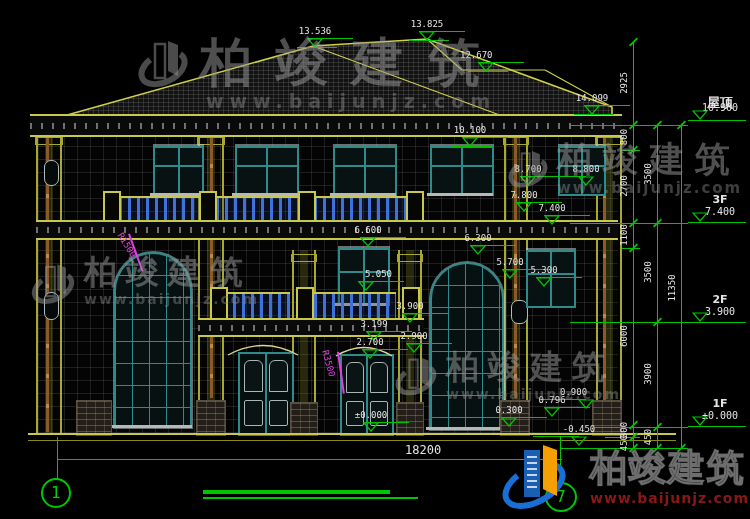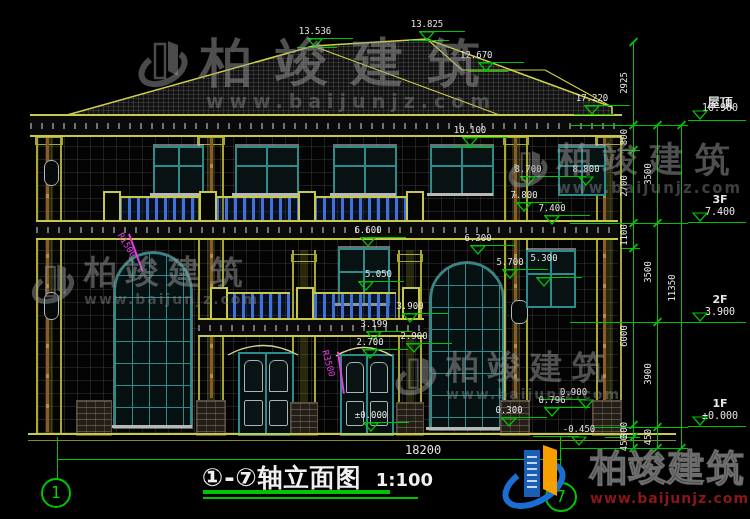--- a/index.html
+++ b/index.html
@@ -235,21 +235,21 @@
       <div class="gline" style="left:419px;top:31px;width:46px;height:1px"></div>
     </div>
       <div>
       <span class="cadtxt" style="left:460px;top:51px;width:52px;">12.670</span>
       <svg style="position:absolute;left:478px;top:62px" width="16" height="11">
           <polygon points="1,1 15,1 8,9" fill="none" stroke="#00c400" stroke-width="1.2"></polygon>
         </svg>
       <div class="gline" style="left:478px;top:62px;width:46px;height:1px"></div>
     </div>
       <div>
-      <span class="cadtxt" style="left:566px;top:94px;width:52px;text-align:center">17.220</span>
+      <span class="cadtxt" style="left:566px;top:94px;width:52px;text-align:center">14.099</span>
       <svg style="position:absolute;left:584px;top:105px" width="16" height="11">
           <polygon points="1,1 15,1 8,9" fill="none" stroke="#00c400" stroke-width="1.2"></polygon>
         </svg>
       <div class="gline" style="left:584px;top:105px;width:46px;height:1px"></div>
     </div>
       <div>
       <span class="cadtxt" style="left:444px;top:126px;width:52px;text-align:center">10.100</span>
       <svg style="position:absolute;left:462px;top:137px" width="16" height="11">
           <polygon points="1,1 15,1 8,9" fill="none" stroke="#00c400" stroke-width="1.2"></polygon>
         </svg>
@@ -298,21 +298,21 @@
       <div class="gline" style="left:470px;top:245px;width:46px;height:1px"></div>
     </div>
       <div>
       <span class="cadtxt" style="left:484px;top:258px;width:52px;text-align:center">5.700</span>
       <svg style="position:absolute;left:502px;top:269px" width="16" height="11">
           <polygon points="1,1 15,1 8,9" fill="none" stroke="#00c400" stroke-width="1.2"></polygon>
         </svg>
       <div class="gline" style="left:502px;top:269px;width:46px;height:1px"></div>
     </div>
       <div>
-      <span class="cadtxt" style="left:518px;top:254px;width:52px;text-align:center">5.300</span>
+      <span class="cadtxt" style="left:518px;top:266px;width:52px;text-align:center">5.300</span>
       <svg style="position:absolute;left:536px;top:277px" width="16" height="11">
           <polygon points="1,1 15,1 8,9" fill="none" stroke="#00c400" stroke-width="1.2"></polygon>
         </svg>
       <div class="gline" style="left:536px;top:277px;width:46px;height:1px"></div>
     </div>
       <div>
       <span class="cadtxt" style="left:340px;top:270px;width:52px;text-align:right">5.050</span>
       <svg style="position:absolute;left:358px;top:281px" width="16" height="11">
           <polygon points="1,1 15,1 8,9" fill="none" stroke="#00c400" stroke-width="1.2"></polygon>
         </svg>
@@ -420,23 +420,20 @@
       <div>
       <div class="abs" style="left:330px;top:349px;color:#e040e0;font-size:9px;white-space:nowrap;transform:rotate(75deg);transform-origin:left top">R3500</div>
       <div class="abs" style="left:337px;top:352px;width:1.5px;height:42px;background:#e040e0;transform:rotate(-8deg);transform-origin:top center"></div>
     </div>
     </div>
 
   <div class="cadtxt" style="left:405px;top:444px;font-size:12px;z-index:9">18200</div>
   <div class="bubble" style="left:41px;top:478px;width:26px;height:26px;z-index:9">1</div>
   <div class="bubble" style="left:545px;top:482px;width:28px;height:26px;z-index:9">7</div>
 
-  <div id="title">
-    <span class="t1">①-⑦轴立面图</span><span class="t2">1:100</span>
-  </div>
   <div class="gline" style="left:203px;top:490px;width:187px;height:4px;z-index:9"></div>
   <div class="gline" style="left:203px;top:497px;width:215px;height:2px;z-index:9"></div>
 
   <div class="wm" style="left:134px;top:36px">
     <svg width="58" height="58" viewBox="0 0 58 58">
       <ellipse cx="29" cy="32" rx="23" ry="14" transform="rotate(-26 29 32)" fill="none" stroke="rgba(150,150,150,.5)" stroke-width="6" stroke-dasharray="80 32"></ellipse>
       <rect x="21" y="8" width="10" height="34" fill="none" stroke="rgba(150,150,150,.5)" stroke-width="2.5"></rect>
       <polygon points="34,5 44,9 44,40 34,35" fill="rgba(150,150,150,.5)"></polygon>
     </svg>
     <div style="margin-left:8px">

